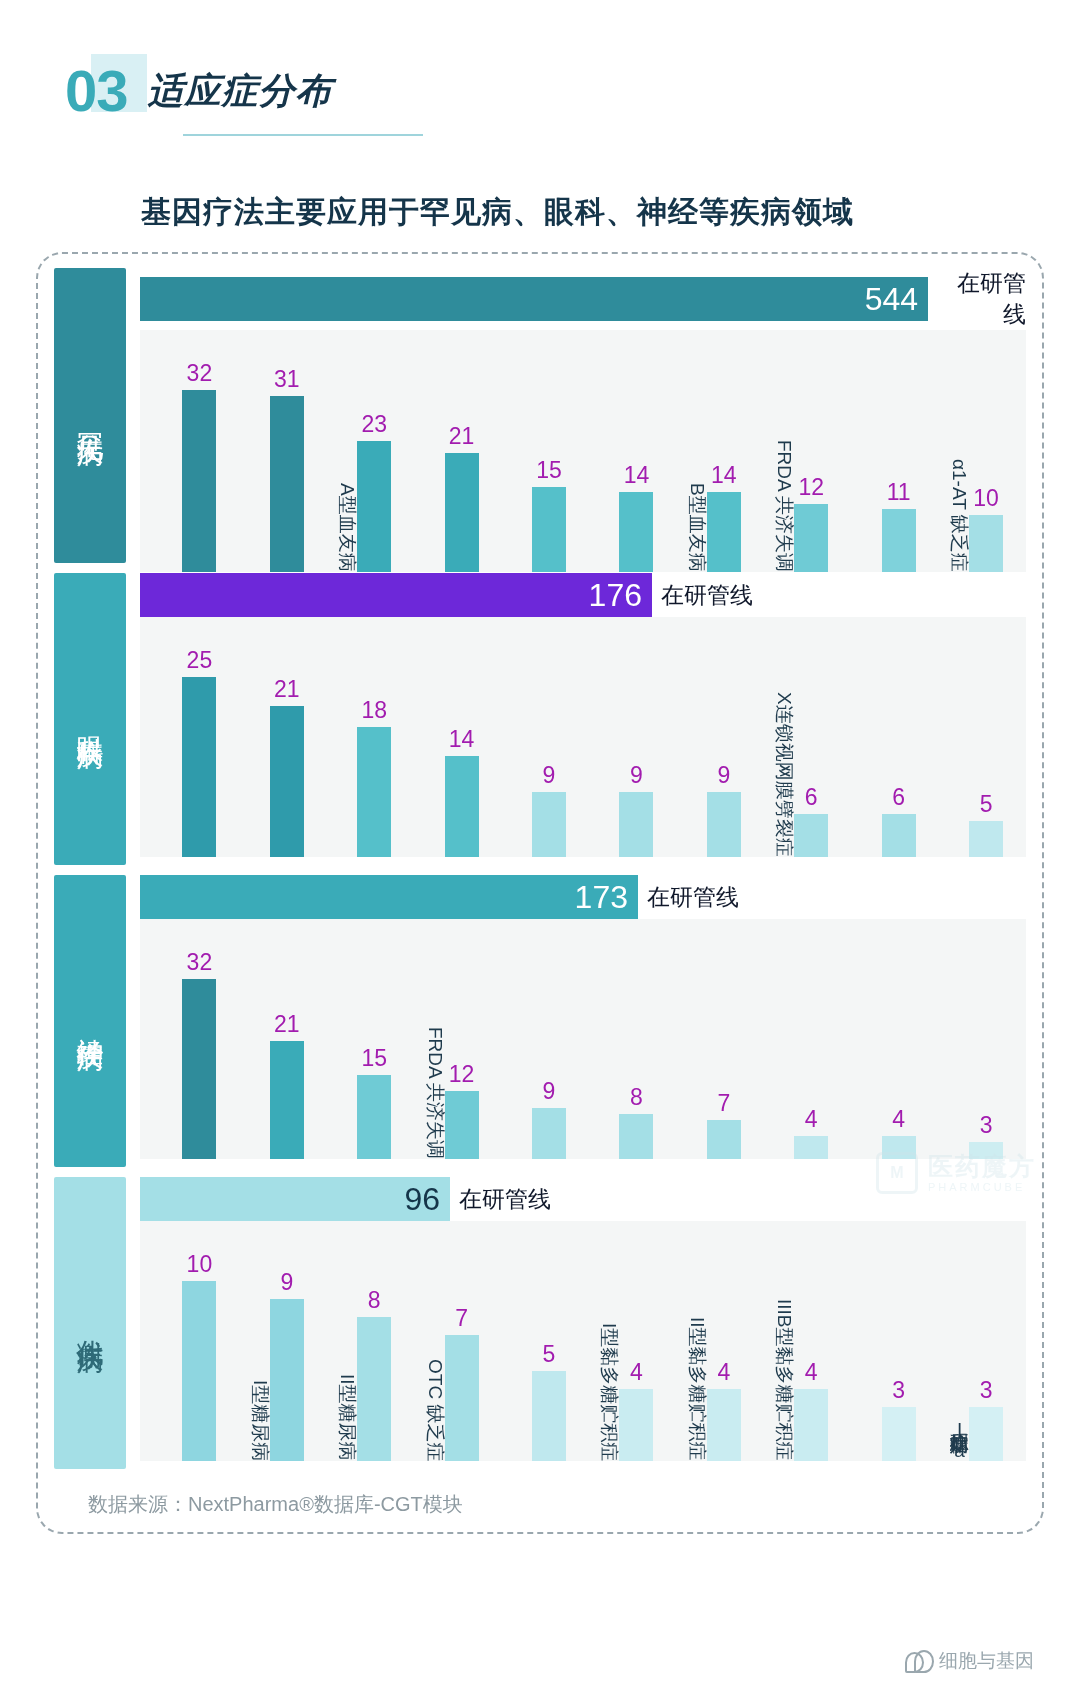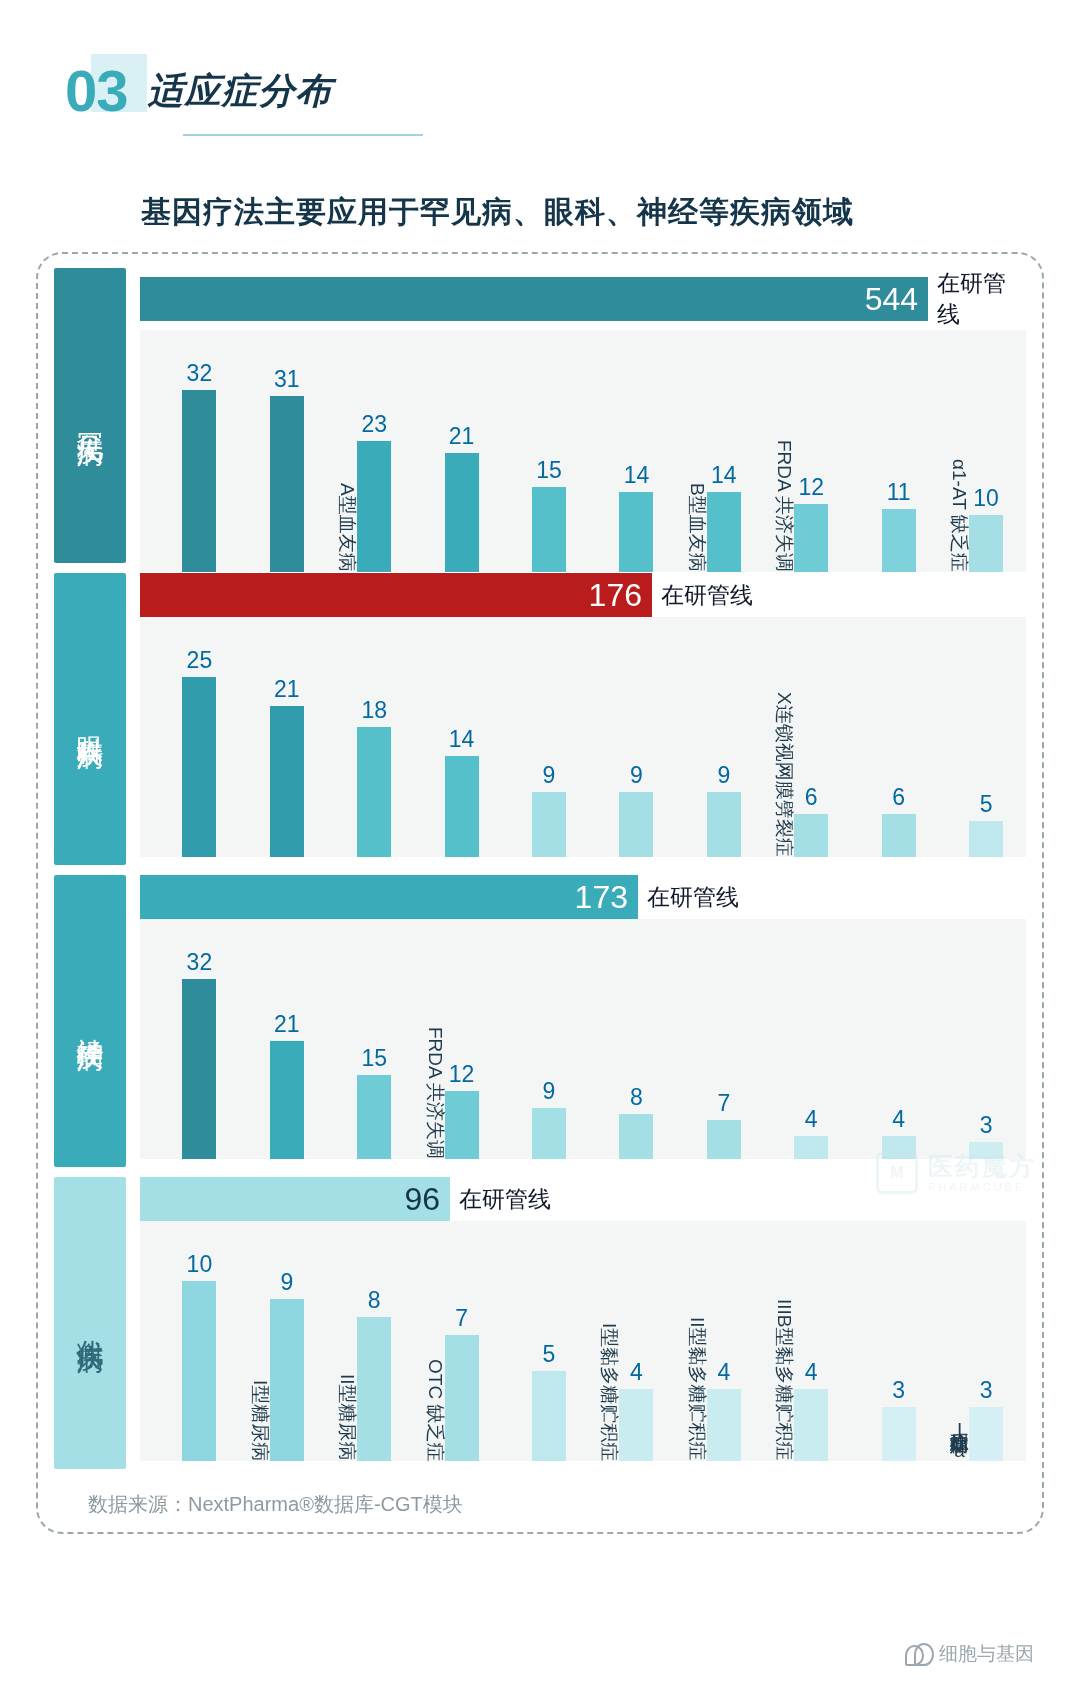--- a/index.html
+++ b/index.html
@@ -49,21 +49,21 @@
   
   .section { display: flex; margin-bottom: 10px; }
   .cat-tab {
     width: 72px; flex: 0 0 72px;
     display: flex; align-items: center; justify-content: center;
     color: #fff; font-size: 27px; font-weight: normal; letter-spacing: 2px;
     writing-mode: vertical-rl; text-orientation: upright;
     border-radius: 2px;
   }
   .sec-body { flex: 1 1 auto; margin-left: 14px; }
-  .total-bar-row { display: flex; align-items: center; }
+  .total-bar-row { display: flex; align-items: center; text-align: right; }
   .total-bar {
     height: 44px; display: flex; align-items: center; justify-content: flex-end;
     padding-right: 10px; color: #fff; font-size: 32px; font-weight: 300;
   }
   .total-bar.light-txt { color: #ffffff; }
   .total-bar.dark-txt  { color: #15354a; }
   .total-label { font-size: 23px; color: #0f172a; margin-left: 9px; }
 
   .plot {
     background: #f4f6f6; position: relative;
@@ -75,21 +75,21 @@
     height: 100%; flex: 1 1 0; justify-content: center;
   }
   .bar-label {
     writing-mode: vertical-rl; text-orientation: upright;
     font-size: 19px; line-height: 1.02; color: #1f3b4d;
     align-self: flex-end; white-space: nowrap;
     letter-spacing: 0px;
   }
   .bar-label.latin { text-orientation: sideways; }
   .bar-col { display: flex; flex-direction: column; align-items: center; justify-content: flex-end; }
-  .bar-val { font-size: 23px; color: #0369a1; margin-bottom: 3px; }
+  .bar-val { font-size: 23px; color: #a21caf; margin-bottom: 3px; }
   .bar { width: 34px; }
 
   
   .footer {
     position: absolute; left: 16px; right: 16px; bottom: 14px;
     display: flex; font-size: 20px; color: #8d9aa1; padding-left: 34px;
   }
   .footer .gap { width: 56px; }
 
   
@@ -101,21 +101,21 @@
     width: 42px; height: 42px; border: 3px solid #cfe4ea; border-radius: 6px;
     display: flex; align-items: center; justify-content: center;
     font-size: 16px; color: #cfe4ea; font-weight: bold; margin-right: 10px;
   }
   .wm-text { line-height: 1.15; color: #cfe4ea; }
   .wm-cn { font-size: 25px; font-weight: bold; letter-spacing: 2px; }
   .wm-en { font-size: 11px; letter-spacing: 3px; }
 
   
   .bottom-badge {
-    position: absolute; right: 46px; bottom: 27px;
+    position: absolute; right: 46px; bottom: 20px;
     display: flex; align-items: center; color: #9aa7ae; font-size: 19px;
   }
   .bb-icon {
     width: 26px; height: 22px; margin-right: 8px; position: relative;
   }
   .bb-icon::before, .bb-icon::after{
     content:""; position:absolute; border:2px solid #9aa7ae; border-radius:50% 50% 50% 10%;
   }
   .bb-icon::before{ left:0; top:2px; width:15px; height:17px; }
   .bb-icon::after{ left:9px; top:0; width:16px; height:19px; }
@@ -214,21 +214,21 @@
                 <div class="bar" style="background: rgb(164, 223, 230); height: 57px;"></div>
               </div>
             </div>
           </div>
         </div>
       </div>
       <div class="section" style="height: 292px;">
         <div class="cat-tab" style="background: rgb(58, 171, 184);">眼科疾病</div>
         <div class="sec-body">
           <div class="total-bar-row">
-            <div class="total-bar light-txt" style="background: #b91c1c; width: 512px;">176</div>
+            <div class="total-bar light-txt" style="background: #6d28d9; width: 512px;">176</div>
             <div class="total-label">在研管线</div>
           </div>
           <div class="plot" style="height: 240px;">
             <div class="bar-group">
               <div class="bar-label" style="max-height: 236px; overflow: hidden;">湿性年龄相关性黄斑变性</div>
               <div class="bar-col">
                 <div class="bar-val">25</div>
                 <div class="bar" style="background: rgb(47, 155, 171); height: 180px;"></div>
               </div>
             </div>

